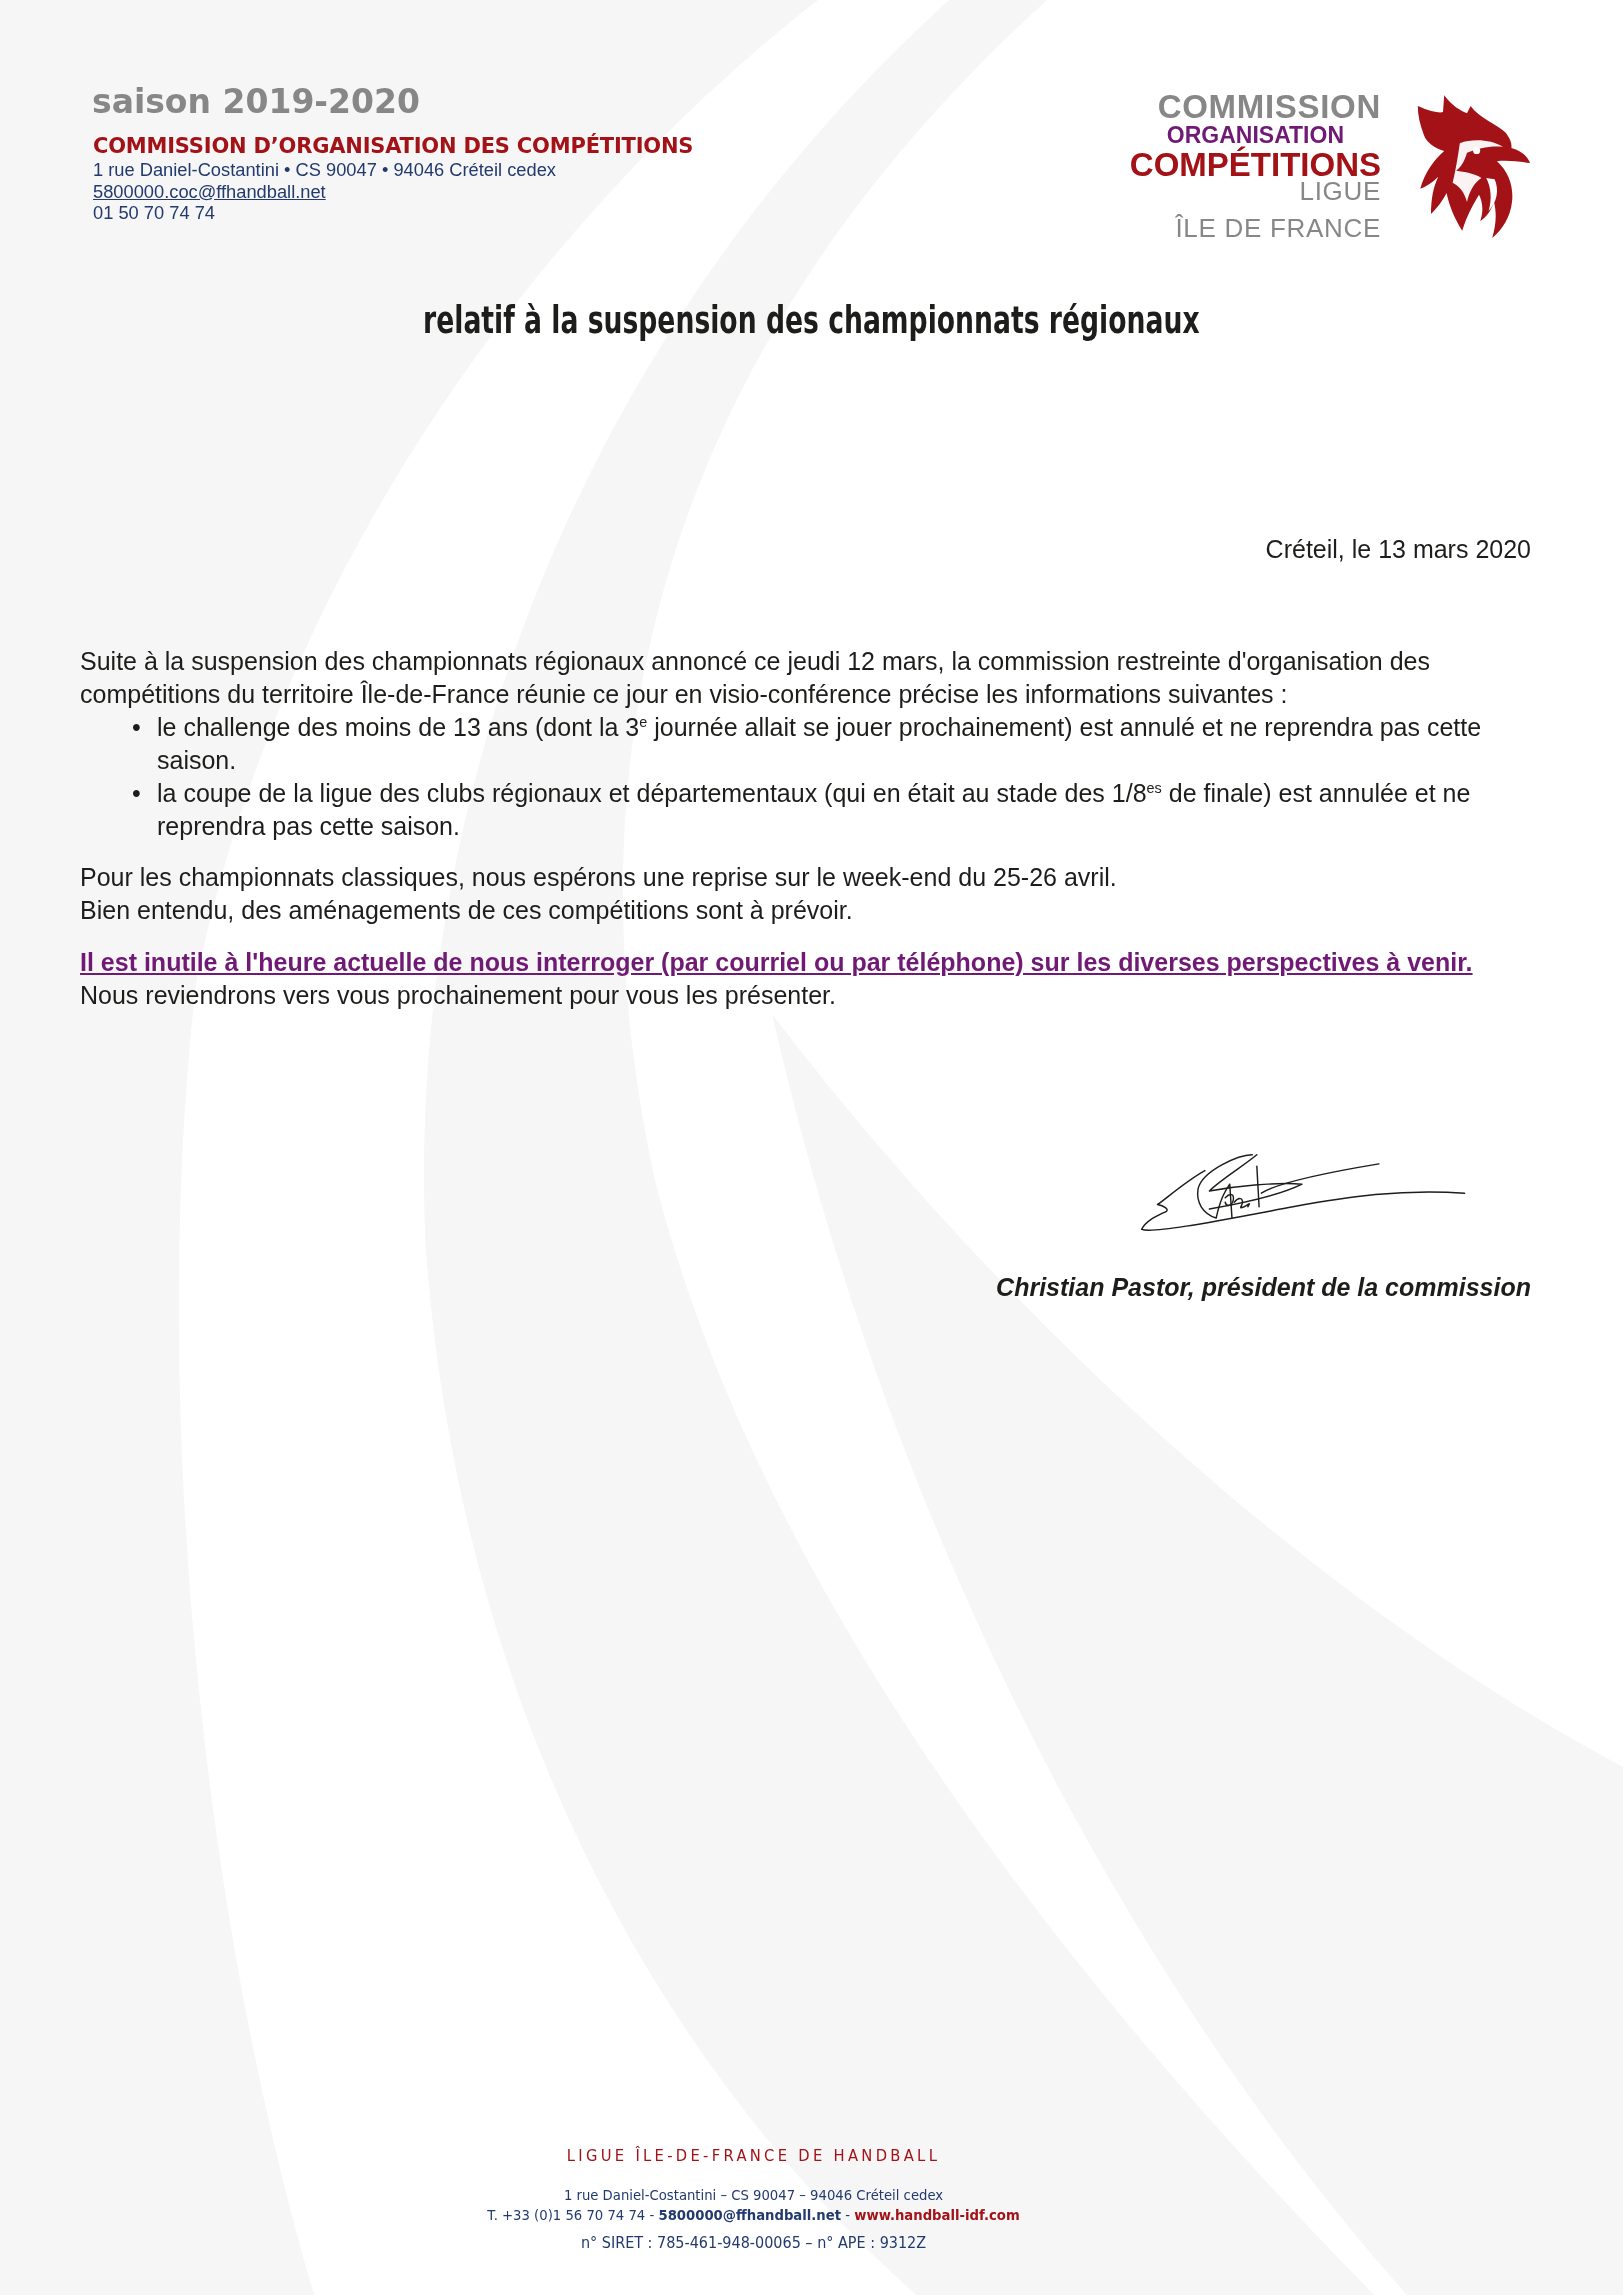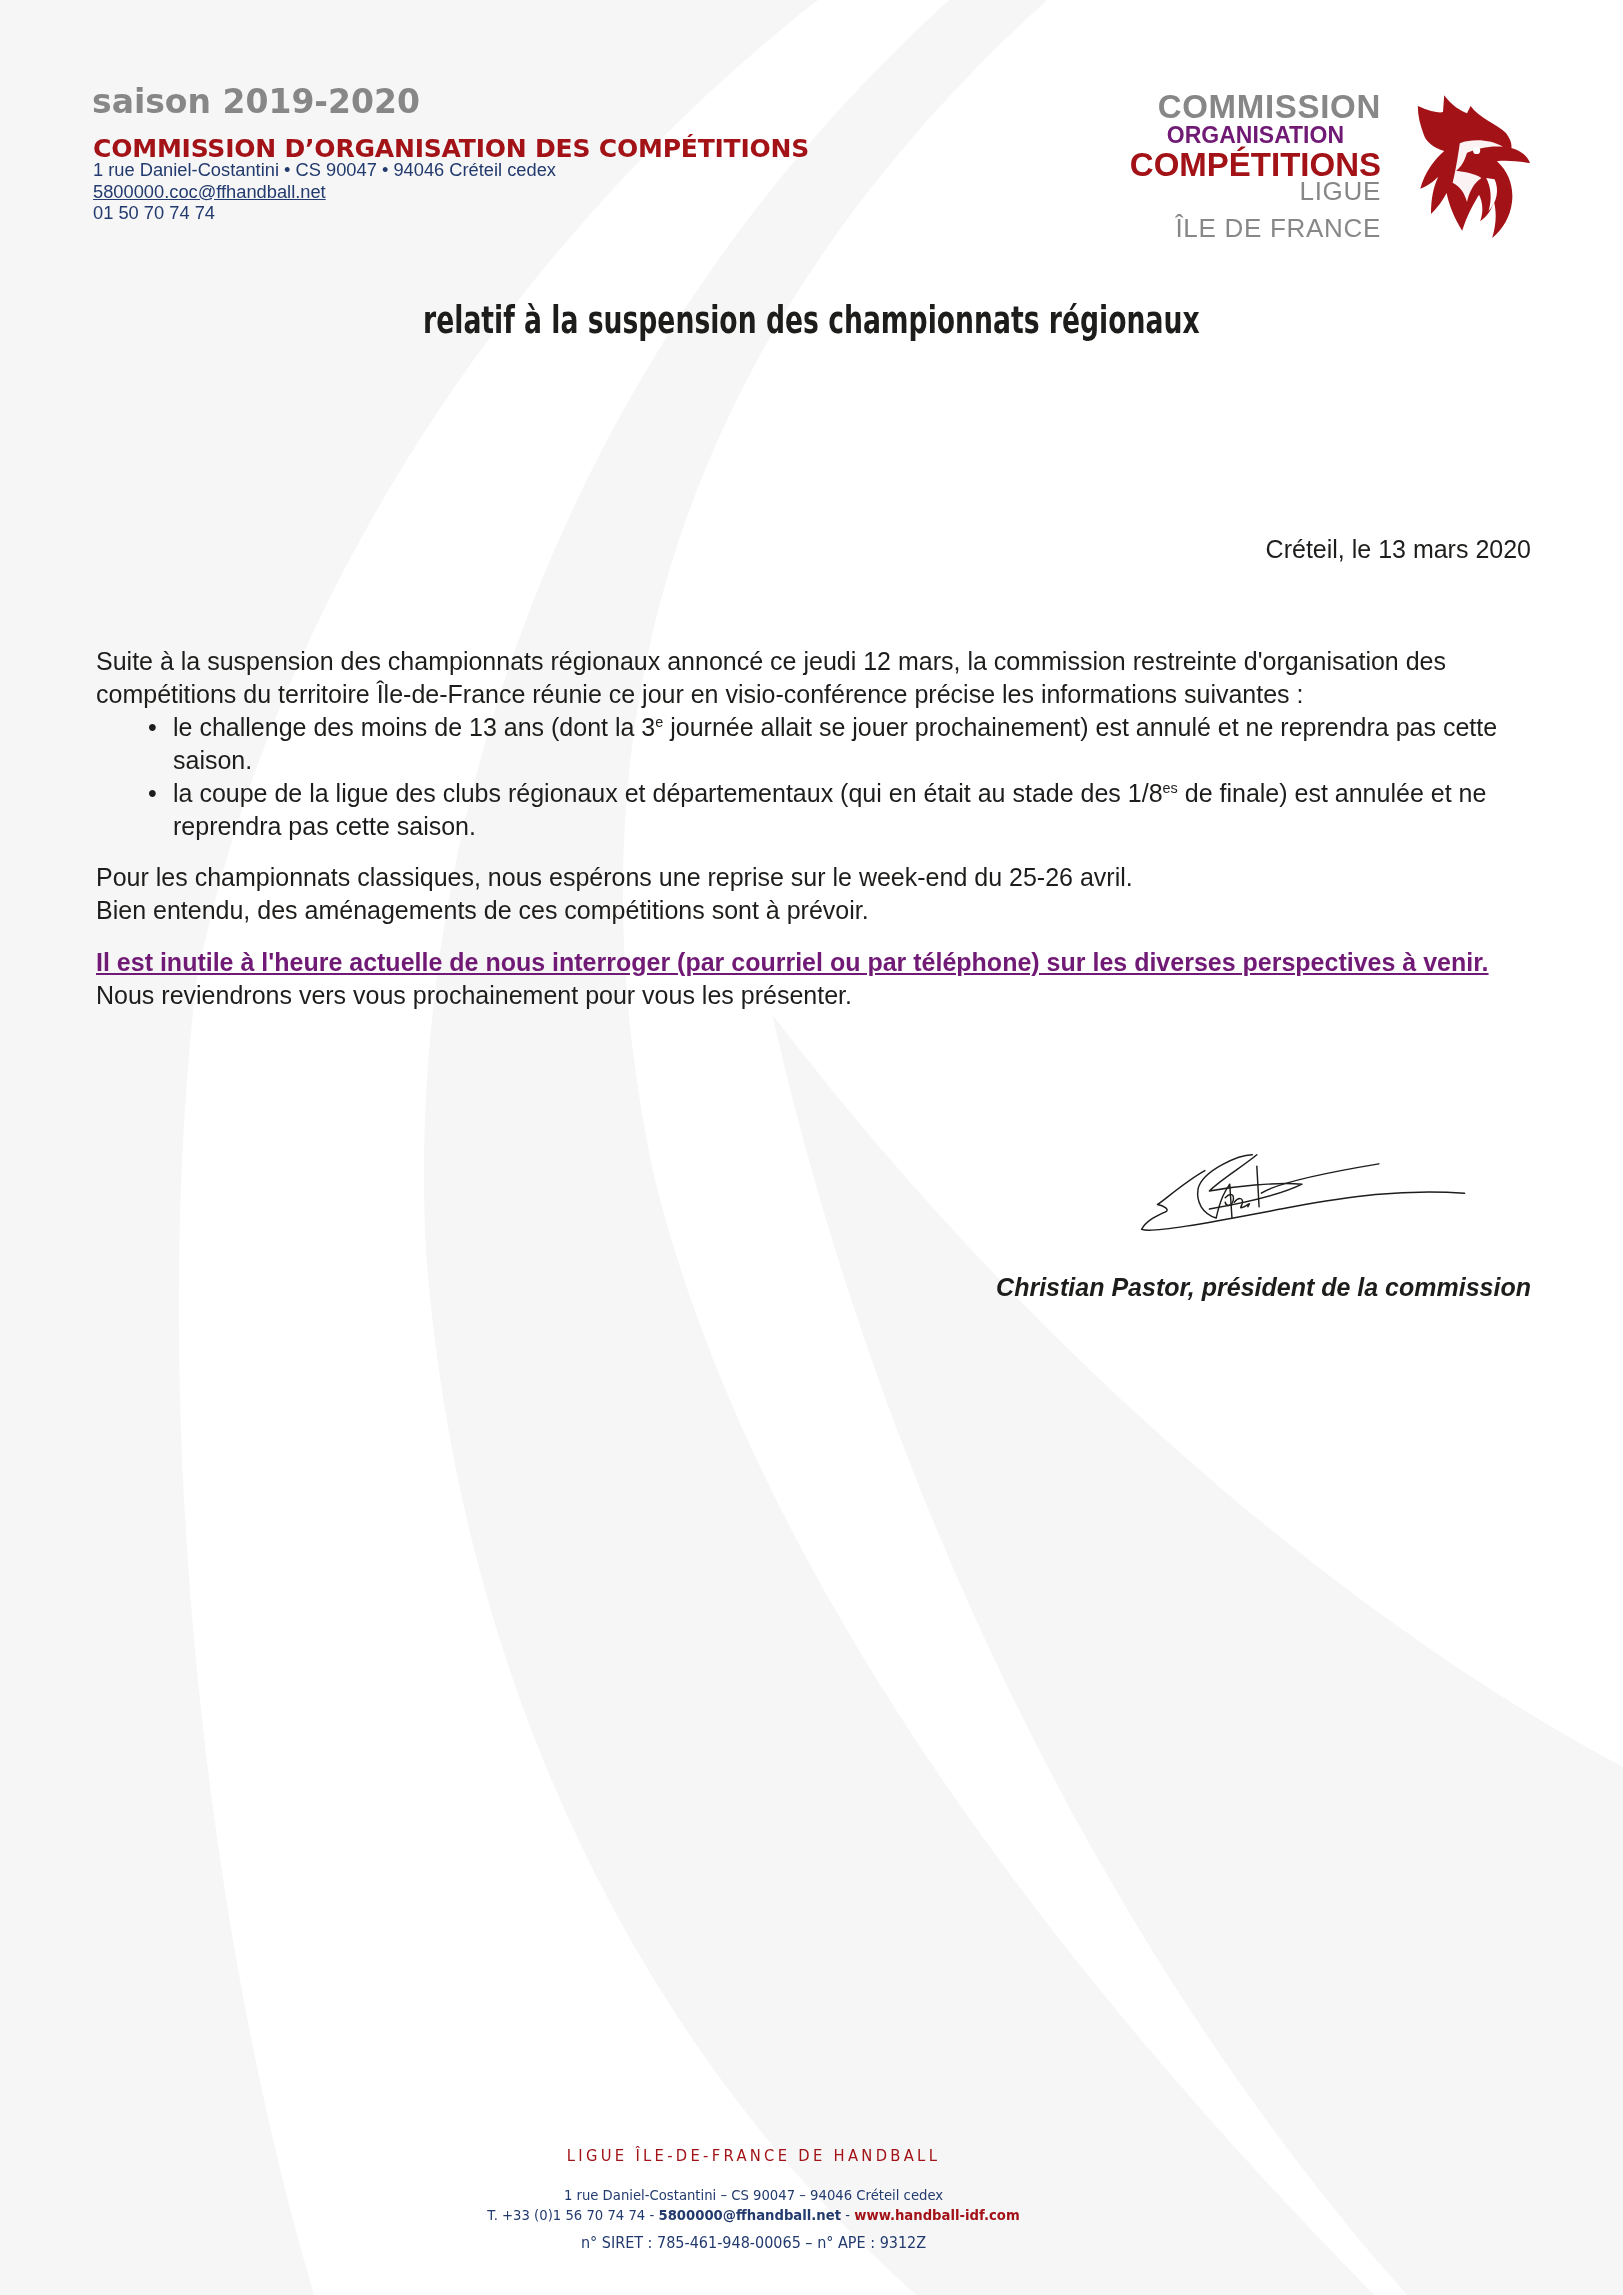--- a/index.html
+++ b/index.html
@@ -7,21 +7,21 @@
     width: 1623px; height: 2295px; position: relative; overflow: hidden;
     background: #ffffff;
     font-family: "Liberation Sans", sans-serif;
     color: #1d1d1b;
   }
   .bg { position: absolute; left: 0; top: 0; width: 1623px; height: 2295px; z-index: 0; }
   .layer { position: absolute; z-index: 1; }
 
   
   .season { left: 92px; top: 82px; font-family: "DejaVu Sans", sans-serif; font-weight: bold; font-size: 33px; color: #878787; letter-spacing: 0px; }
-  .commission-name { left: 93px; top: 134px; font-family: "DejaVu Sans", sans-serif; font-weight: bold; font-size: 25px; color: #a21217; letter-spacing: -0.2px; }
+  .commission-name { left: 93px; top: 134px; font-family: "DejaVu Sans", sans-serif; font-weight: bold; font-size: 21px; color: #a21217; letter-spacing: -0.2px; }
   .addr { left: 93px; top: 159px; font-size: 18.3px; color: #223a6e; line-height: 21.6px; }
   .addr a { color: #223a6e; text-decoration: underline; }
 
   
   .logo-text { right: 242px; top: 92px; text-align: right; font-family: Liberation Sans, sans-serif; font-weight: bold; line-height: 29px; }
   .logo-text .l1 { font-size: 33px; color: #878787; letter-spacing: 0.7px; }
   .logo-text .l2 { font-size: 23px; color: #701a75; letter-spacing: 0px; text-align: center; }
   .logo-text .l3 { font-size: 33px; color: #a21217; letter-spacing: 0px; }
   .logo-text .l4 { font-size: 26px; color: #878787; line-height: 25px; letter-spacing: 0.7px; font-weight: normal; }
   .logo-text .l5 { font-size: 26px; color: #878787; line-height: 26px; letter-spacing: 0.7px; font-weight: normal; margin-top: 11px; }
@@ -29,21 +29,21 @@
 
   
   .title { left: 0; width: 1623px; top: 298px; text-align: center; font-family: "DejaVu Sans Condensed", "DejaVu Sans", sans-serif; font-weight: bold; color: #1d1d1b; }
   .title .t1 { font-size: 34px; line-height: 43px; transform: scaleX(0.82); display: inline-block; }
   .title .t2 { font-size: 37px; line-height: 46px; transform: scaleX(0.80); display: inline-block; }
 
   
   .date { right: 92px; top: 535px; font-size: 25px; color: #1d1d1b; }
 
   
-  .body-text { left: 96px; top: 645px; width: 1440px; font-size: 25px; line-height: 33px; color: #1d1d1b; }
+  .body-text { left: 80px; top: 645px; width: 1440px; font-size: 25px; line-height: 33px; color: #1d1d1b; }
   .body-text p { margin: 0; }
   .body-text ul { margin: 0; padding: 0; list-style: none; }
   .body-text li { position: relative; padding-left: 77px; }
   .body-text li .bullet { position: absolute; left: 52px; top: 0; }
   .body-text sup { font-size: 14.4px; vertical-align: 9.2px; line-height: 0; }
   .gap { height: 18.3px; }
   .red { color: #701a75; font-weight: bold; text-decoration: underline; }
 
   
   .signature { left: 1060px; top: 1139px; width: 484px; height: 131px; }

